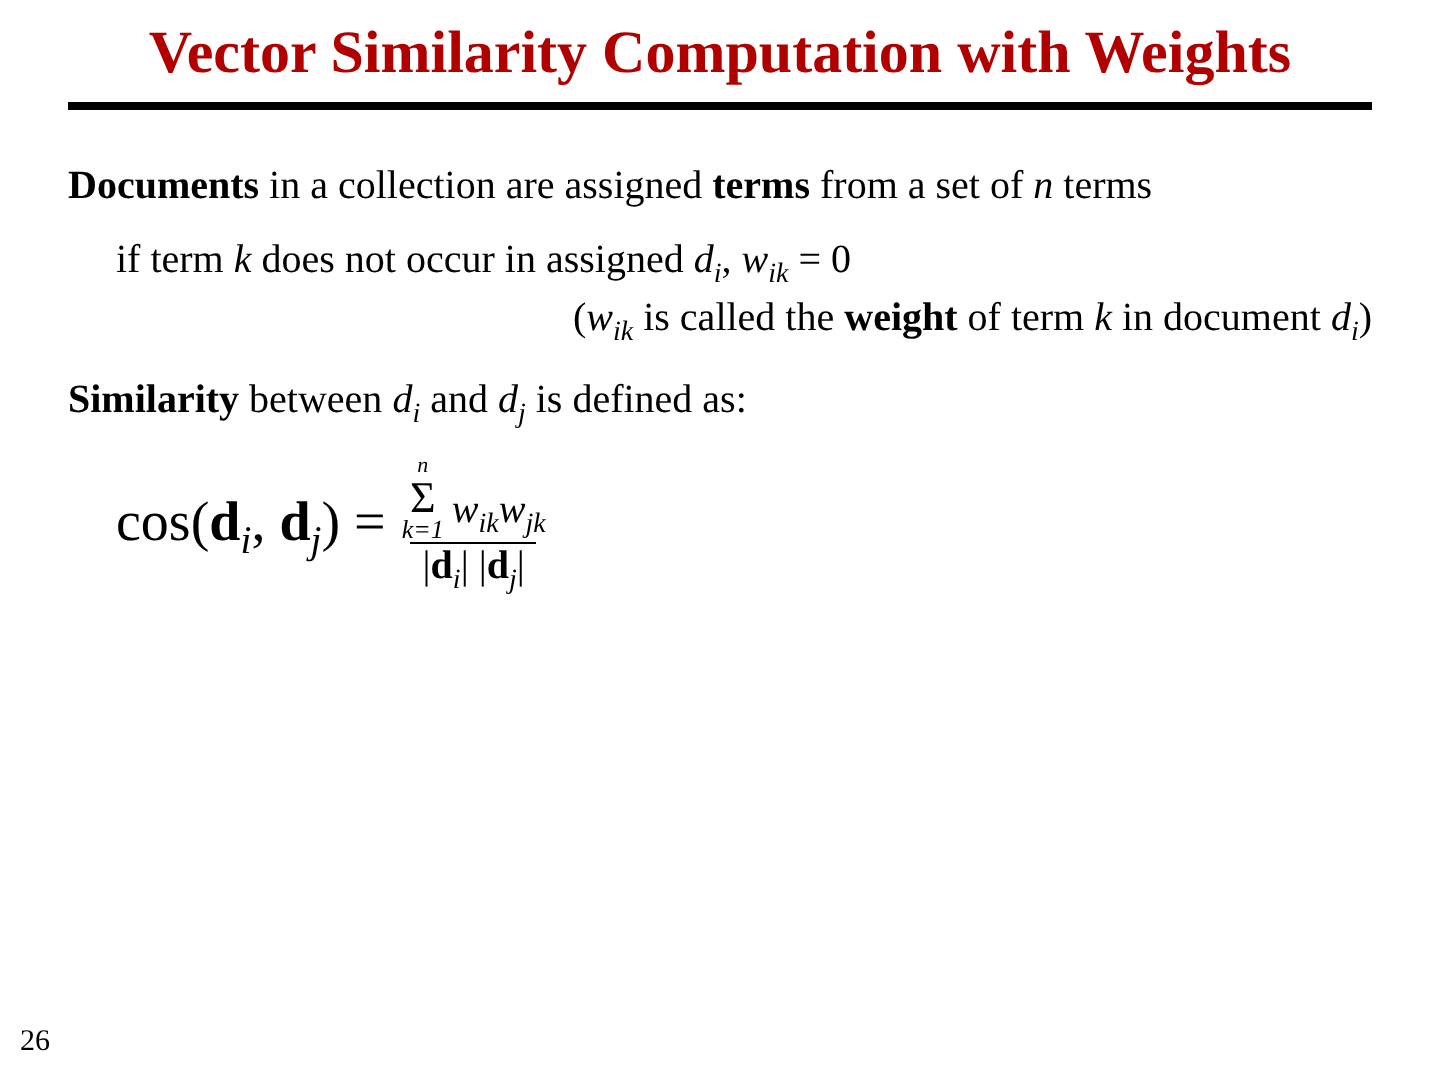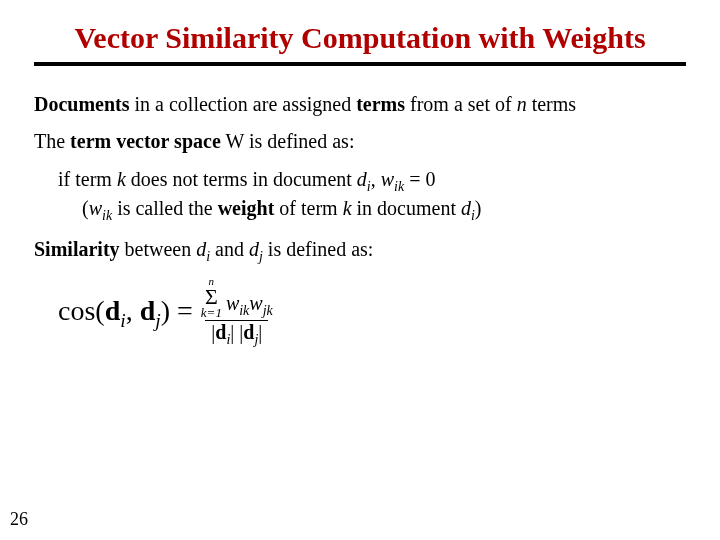--- a/index.html
+++ b/index.html
@@ -6,42 +6,42 @@
   body {
     width: 720px;
     height: 540px;
     background: #fff;
     font-family: "Times New Roman", Times, serif;
     color: #000;
     position: relative;
     overflow: hidden;
   }
   .slide {
-    padding: 21px 34px 10px 34px;
+    padding: 10px 34px 10px 34px;
   }
   .title {
     text-align: center;
     color: #b00000;
     font-weight: bold;
     font-size: 30px;
     line-height: 1.15;
     margin-bottom: 6px;
   }
   .rule {
     height: 4px;
     background: #000;
     margin: 4px 0 26px 0;
   }
   .body {
     font-size: 20px;
     line-height: 1.28;
   }
   .p { margin-bottom: 12px; }
   .indent1 { margin-left: 24px; }
-  .indent2 { margin-left: 48px; }
+  .indent2 { margin-left: 48px; text-align: right; }
   .b { font-weight: bold; }
   .i { font-style: italic; }
   sub { font-size: 0.7em; font-style: italic; }
   .formula-row {
     display: flex;
     align-items: center;
     margin: 6px 0 14px 24px;
     gap: 8px;
   }
   .lhs { font-size: 28px; white-space: nowrap; }
@@ -66,44 +66,41 @@
     line-height: 0.9;
   }
   .sigma-block .lim-top { font-size: 11px; font-style: italic; }
   .sigma-block .sigma { font-size: 22px; line-height: 0.9; }
   .sigma-block .lim-bot { font-size: 13px; font-style: italic; }
   .prod { font-style: italic; font-size: 20px; }
   .page-num {
     position: absolute;
     left: 10px;
     bottom: 10px;
-    font-size: 18px;
+    font-size: 15px;
   }
 </style>
 </head>
 <body>
 
 <div class="slide">
 
   <div class="title">Vector Similarity Computation with Weights</div>
   <div class="rule"></div>
 
   <div class="body">
 
     <div class="p">
       <span class="b">Documents</span><span> in a collection are assigned </span><span class="b">terms</span><span> from a set of </span><span class="i">n</span><span> terms</span>
     </div>
 
-    <div class="p">
-      <span>The </span><span class="b">term vector space</span><span> W is defined as:</span>
-    </div>
 
     <div class="p">
       <div class="indent1">
-        <span>if term </span><span class="i">k</span><span> does not terms in document </span><span class="i">d</span><sub>i</sub><span>, </span><span class="i">w</span><sub>ik</sub><span> = 0</span>
+        <span>if term </span><span class="i">k</span><span> does not occur in assigned </span><span class="i">d</span><sub>i</sub><span>, </span><span class="i">w</span><sub>ik</sub><span> = 0</span>
       </div>
       <div class="indent2">
         <span>(</span><span class="i">w</span><sub>ik</sub><span> is called the </span><span class="b">weight</span><span> of term </span><span class="i">k</span><span> in document </span><span class="i">d</span><sub>i</sub><span>)</span>
       </div>
     </div>
 
     <div class="p">
       <span class="b">Similarity</span><span> between </span><span class="i">d</span><sub>i</sub><span> and </span><span class="i">d</span><sub>j</sub><span> is defined as:</span>
     </div>
 

